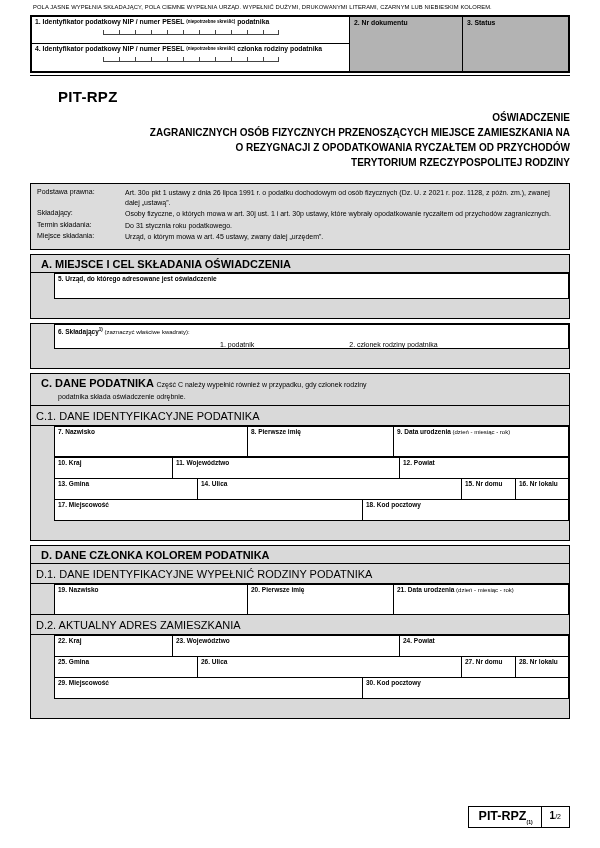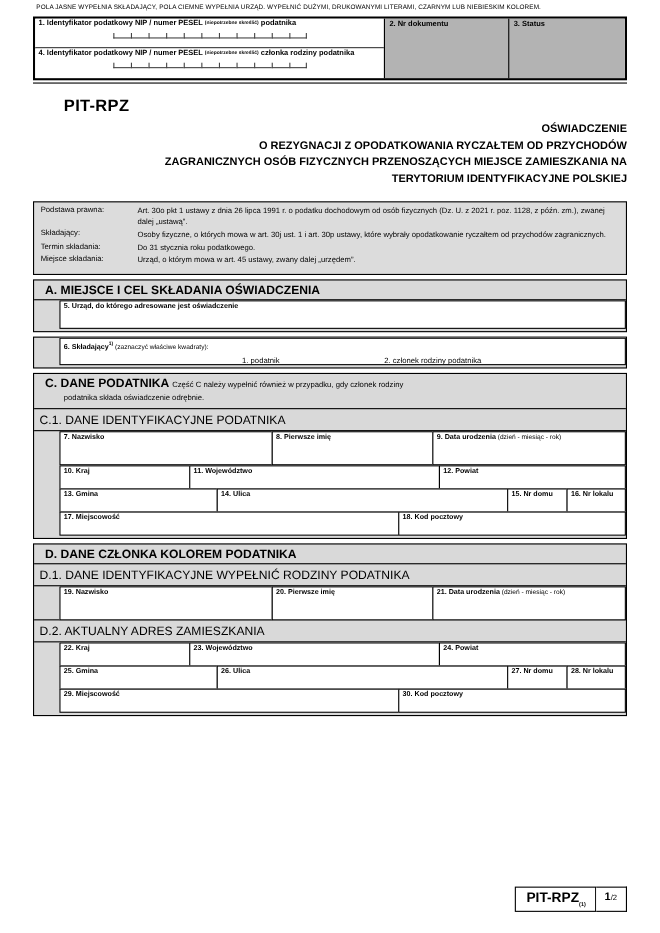--- a/index.html
+++ b/index.html
@@ -29,21 +29,21 @@
   .form-code { margin:12px 0 0 28px; font-size:15px; font-weight:bold; letter-spacing:.3px; }
   .main-title { margin-top:5px; text-align:right; font-size:10px; font-weight:bold; line-height:15px; }
 
   
   .legal { margin-top:13px; border:1px solid #000; background:#dcdcdc; padding:4px 6px 5px 6px; font-size:7px; }
   .legal-row { display:flex; margin-bottom:2px; }
   .legal-label { width:88px; flex:none; }
   .legal-text { flex:1; line-height:9.5px; }
 
   
-  .section { border:1.6px solid #000; background:#d9d9d9; margin-top:4px; padding-bottom:2px; }
+  .section { border:1.6px solid #000; background:#d9d9d9; margin-top:4px; padding-bottom:19px; }
   .sec-hdr { padding:3px 4px 2px 10px; font-size:11px; font-weight:bold; border-bottom:1px solid #000; line-height:12px; }
   .sec-hdr .note { font-weight:normal; font-size:7px; }
   .sec-note2 { font-weight:normal; font-size:7px; padding-left:17px; }
   .sub-hdr { padding:4px 4px 3px 5px; font-size:11px; font-weight:normal; border-bottom:1px solid #000; border-top:1px solid #000; margin-top:-1px; line-height:12px; }
   .rowarea { margin-left:23px; }
   .frow { display:flex; }
   .frow + .frow { margin-top:-1px; }
   .cell { box-sizing:border-box; background:#fff; border:1px solid #000; padding:1px 3px; overflow:hidden; }
   .cell + .cell { margin-left:-1px; }
   .cell-label { font-size:6.5px; font-weight:bold; line-height:8px; }
@@ -116,23 +116,23 @@
       </div>
       <div class="hdr-dark doc">2. Nr dokumentu</div>
       <div class="hdr-dark status">3. Status</div>
     </div>
     <div class="hdr-rule"></div>
 
     <div class="form-code">PIT-RPZ</div>
 
     <div class="main-title">
       <div>OŚWIADCZENIE</div>
+      <div>ZAGRANICZNYCH OSÓB FIZYCZNYCH PRZENOSZĄCYCH MIEJSCE ZAMIESZKANIA NA</div>
       <div>O REZYGNACJI  Z  OPODATKOWANIA RYCZAŁTEM OD PRZYCHODÓW</div>
-      <div>ZAGRANICZNYCH OSÓB FIZYCZNYCH PRZENOSZĄCYCH MIEJSCE ZAMIESZKANIA NA</div>
-      <div>TERYTORIUM IDENTYFIKACYJNE POLSKIEJ</div>
+      <div>TERYTORIUM RZECZYPOSPOLITEJ RODZINY</div>
     </div>
 
     <div class="legal">
       <div class="legal-row">
         <div class="legal-label">Podstawa prawna:</div>
         <div class="legal-text">Art. 30o pkt 1 ustawy z dnia 26 lipca 1991 r. o podatku dochodowym od osób fizycznych  (Dz. U. z 2021 r. poz. 1128, z późn. zm.), zwanej dalej „ustawą”.</div>
       </div>
       <div class="legal-row">
         <div class="legal-label">Składający:</div>
         <div class="legal-text">Osoby fizyczne, o których mowa w art. 30j ust. 1 i art. 30p ustawy, które wybrały opodatkowanie ryczałtem od przychodów zagranicznych.</div>

